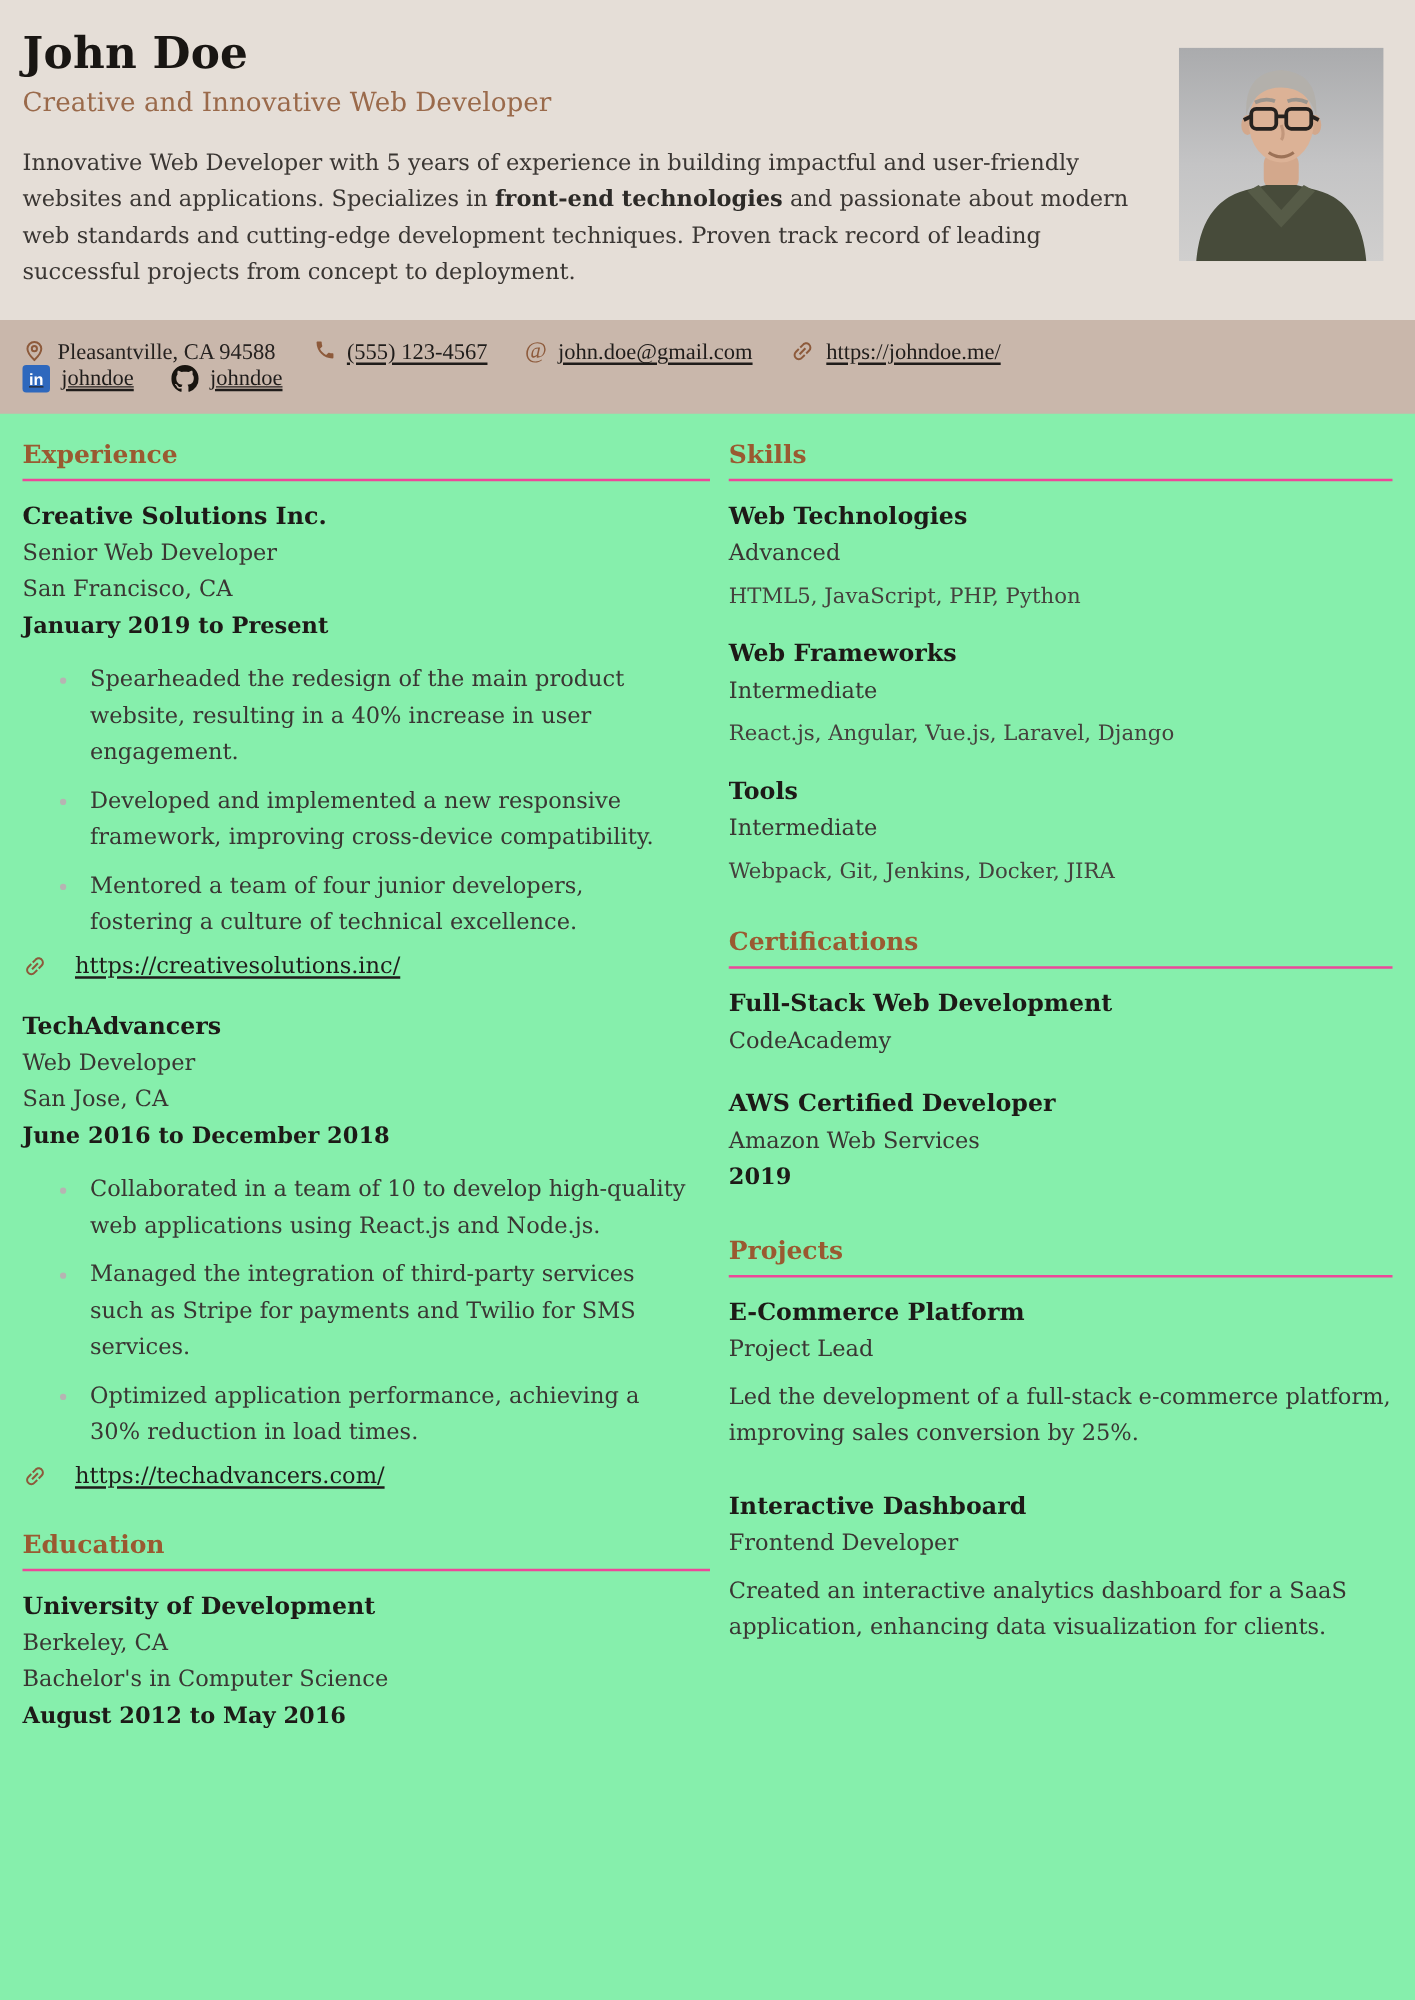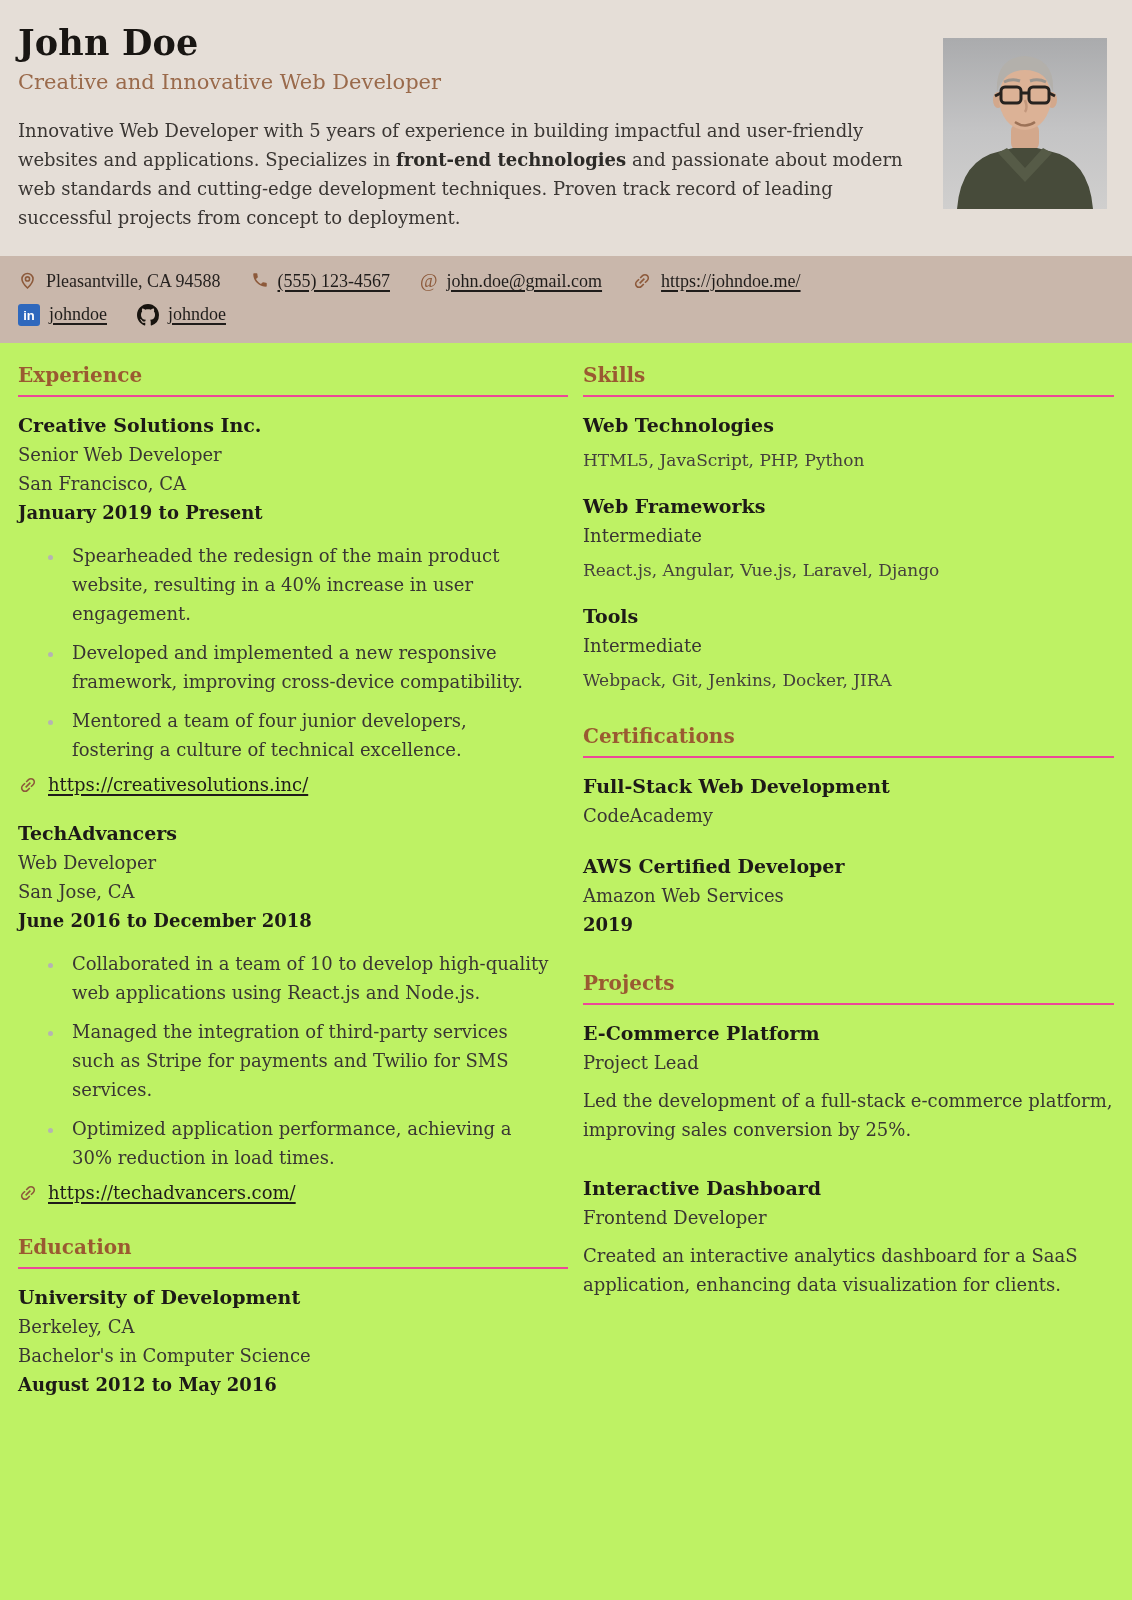--- a/index.html
+++ b/index.html
@@ -1,47 +1,47 @@
 <!DOCTYPE html>
 <html><head>
 <meta charset="utf-8">
 <style>
   html,body{margin:0;padding:0;background:#ffffff;}
-  .page{width:1132px;min-height:1600px;background:#bef264;position:relative;
+  .page{width:1132px;min-height:1600px;background:#86efac;position:relative;
         font-family:"DejaVu Serif","Liberation Serif",serif;color:#3a3633;}
   
   .hero{background:#e5ded7;padding:22px 24px 24px 18px;position:relative;}
   .hero h1{margin:0;font-size:35px;line-height:42px;font-weight:700;color:#191613;letter-spacing:.2px;}
   .hero .subtitle{margin-top:5px;font-size:21px;line-height:27px;color:#9a6a4b;}
   .hero .summary{margin:20px 0 0;max-width:888px;font-size:18px;line-height:29px;color:#3a3633;}
   .hero .summary strong{color:#2c2a27;}
   .photo{position:absolute;top:38px;right:25px;width:164px;height:171px;overflow:hidden;}
   
   .contactbar{background:#c9b7ab;padding:15px 18px 17px;font-family:"Liberation Serif",serif;
               font-size:18px;color:#262220;}
   .crow{display:flex;align-items:center;flex-wrap:wrap;}
-  .crow + .crow{margin-top:12px;}
+  .crow + .crow{text-decoration:underline;}
   .citem{display:flex;align-items:flex-start;gap:9px;margin-right:30px;}
   .citem a{color:#1f1c1a;text-decoration:underline;text-underline-offset:3px;text-decoration-thickness:1.5px;}
   .citem .plain{color:#262220;}
   .at{color:#8d5a3b;font-size:19px;line-height:19px;}
   .li-badge{width:22px;height:22px;border-radius:3px;background:#2e68bd;display:inline-grid;place-items:center;
             color:#fff;font-family:"Liberation Sans",sans-serif;font-weight:700;font-size:13px;line-height:13px;}
   
   .columns{display:grid;grid-template-columns:550px 1fr;column-gap:15px;padding:20px 18px 60px;}
   .sec{font-size:20px;line-height:24px;font-weight:700;color:#9a5a31;margin:0 0 14px;
        padding-bottom:8px;border-bottom:2px solid #ec4899;}
   .sec.mt{margin-top:32px;}
   .bold{font-weight:700;color:#1d1a17;}
   .line{font-size:18px;line-height:29px;}
   .cname{font-size:19px;line-height:29px;}
   ul.bullets{margin:14px 16px 4px;padding-left:30px;}
   ul.bullets li{font-size:18px;line-height:29px;margin-bottom:10px;padding-left:8px;}
   ul.bullets li::marker{color:#b6b4b2;font-size:15px;}
-  .linkrow{display:flex;align-items:center;gap:10px;margin:4px 0 24px;}
+  .linkrow{display:flex;align-items:center;gap:22px;margin:4px 0 24px;}
   .linkrow a{color:#1f1c1a;font-size:18px;text-decoration:underline;text-underline-offset:3px;text-decoration-thickness:1.5px;}
   .job{margin-bottom:2px;}
   .edu{margin-bottom:2px;}
   .skill{margin-bottom:20px;}
   .skill .keys{font-size:17px;line-height:23px;color:#45413d;margin-top:9px;}
   .cert{margin-bottom:22px;}
   .proj{margin-bottom:30px;}
   .proj p{margin:9px 0 0;font-size:18px;line-height:29px;}
   .icon{flex:0 0 auto;display:inline-flex;}
 </style>
@@ -190,20 +190,21 @@
         <div class="line">Bachelor's in Computer Science</div>
         <div class="line bold">August 2012 to May 2016</div>
       </article>
     </section>
 
     <section class="col">
       <h2 class="sec">Skills</h2>
 
       <div class="skill">
         <div class="line cname bold">Web Technologies</div>
+        <div class="line">Advanced</div>
         <div class="keys">HTML5, JavaScript, PHP, Python</div>
       </div>
       <div class="skill">
         <div class="line cname bold">Web Frameworks</div>
         <div class="line">Intermediate</div>
         <div class="keys">React.js, Angular, Vue.js, Laravel, Django</div>
       </div>
       <div class="skill">
         <div class="line cname bold">Tools</div>
         <div class="line">Intermediate</div>

